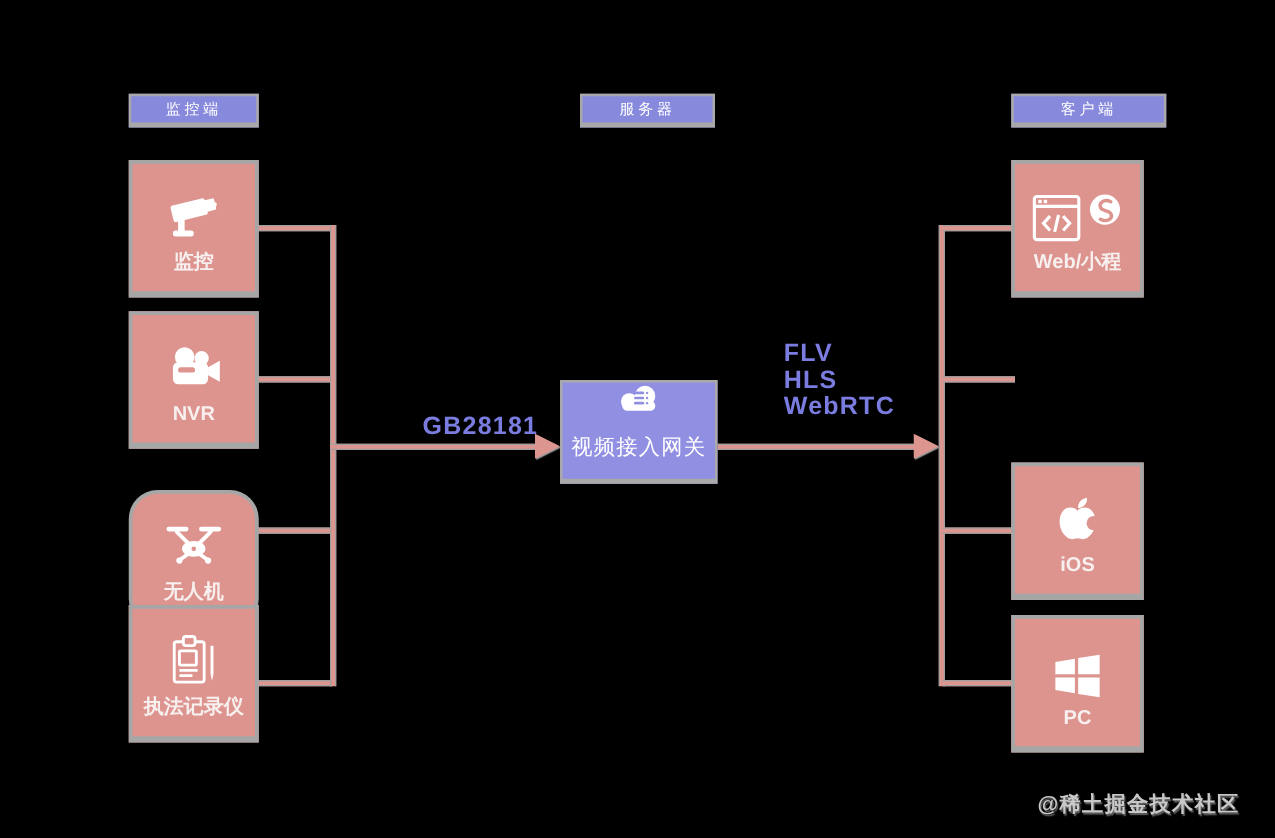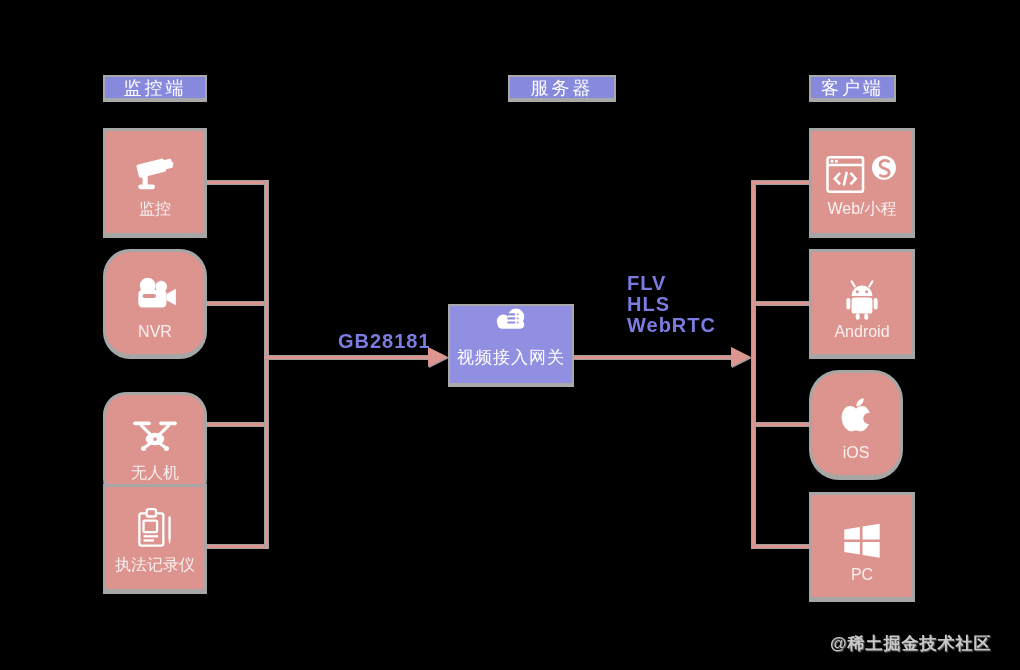--- a/index.html
+++ b/index.html
@@ -12,26 +12,26 @@
           border-top:1px solid #a0a0a0;border-bottom:1px solid #a0a0a0;box-sizing:border-box;}
   .v-line{position:absolute;width:5px;background:#dd968f;
           border-left:1px solid #a0a0a0;border-right:1px solid #a0a0a0;box-sizing:border-box;}
   .arrow-head{position:absolute;width:0;height:0;
           border-top:10px solid transparent;border-bottom:10px solid transparent;
           border-left:20px solid #dd968f;filter:drop-shadow(1px 1px 0 #9a9a9a);}
 
   
   .header-box{position:absolute;height:27px;background:#8789dc;color:#fff;
           display:flex;align-items:center;justify-content:center;
-          font-size:18px;letter-spacing:3px;box-sizing:border-box;
+          font-size:12px;letter-spacing:3px;box-sizing:border-box;
           border:2px solid #a9a9a9;border-bottom-width:4px;}
   .card{position:absolute;width:104px;height:110px;background:#dd948f;box-sizing:border-box;
           border:3px solid #a6a6a6;border-bottom-width:5px;
           display:flex;flex-direction:column;align-items:center;justify-content:flex-end;
-          padding-bottom:13px;gap:1px;}
+          padding-bottom:13px;gap:1px;font-weight:bold;}
   .card .label{color:#f7f0ef;font-size:16px;white-space:nowrap;}
   .gateway{position:absolute;left:448px;top:304px;width:126px;height:83px;background:#918fe2;
           box-sizing:border-box;border:2px solid #a9a9a9;border-bottom-width:4px;
           display:flex;flex-direction:column;align-items:center;justify-content:flex-end;
           padding-bottom:14px;gap:11px;}
   .gateway .label{color:#fff;font-size:17px;white-space:nowrap;letter-spacing:1px;}
 
   
   .proto{position:absolute;color:#7b7ce0;font-size:20px;font-weight:bold;letter-spacing:1px;}
   .proto-right div{line-height:21px;}
@@ -56,41 +56,41 @@
   <div class="arrow-head" style="left:731px;top:347px;"></div>
   <div class="v-line" style="left:751px;top:180px;height:369px;"></div>
   <div class="h-line" style="left:754px;top:180px;width:58px;"></div>
   <div class="h-line" style="left:754px;top:301px;width:58px;"></div>
   <div class="h-line" style="left:754px;top:422px;width:58px;"></div>
   <div class="h-line" style="left:754px;top:544px;width:58px;"></div>
 
   <div class="header-box" style="left:103px;top:75px;width:104px;">
     <span>监控端</span>
   </div>
-  <div class="header-box" style="left:464px;top:75px;width:108px;margin-left:44px;">
+  <div class="header-box" style="left:464px;top:75px;width:108px;">
     <span>服务器</span>
   </div>
-  <div class="header-box" style="left:809px;top:75px;width:87px;">
+  <div class="header-box" style="left:809px;top:75px;width:124px;">
     <span>客户端</span>
   </div>
 
   <div class="card" style="left:103px;top:128px;">
     <svg viewBox="0 0 48 48" width="50" height="50">
       <g fill="#fff" transform="rotate(-14 24 19)">
         <rect x="7" y="12" width="27" height="13" rx="2"></rect>
         <rect x="33" y="14" width="8" height="9" rx="1"></rect>
       </g>
       <circle cx="40" cy="15" r="1.7" fill="#fff"></circle>
       <rect x="12" y="24" width="5" height="13" fill="#fff"></rect>
       <rect x="8" y="35" width="16" height="4.5" rx="2" fill="#fff"></rect>
     </svg>
     <span class="label">监控</span>
   </div>
 
-  <div class="card" style="left:103px;top:249px;border-radius:27px;">
+  <div class="card" style="left:103px;top:249px;">
     <svg viewBox="0 0 48 48" width="50" height="50">
       <circle cx="17" cy="13" r="7.5" fill="#fff"></circle>
       <circle cx="30" cy="14" r="5.5" fill="#fff"></circle>
       <rect x="8" y="17" width="27" height="17" rx="4" fill="#fff"></rect>
       <rect x="12" y="21" width="13" height="4" rx="2" fill="#dd948f"></rect>
       <polygon points="35,21 44,16 44,32 35,27" fill="#fff"></polygon>
     </svg>
     <span class="label">NVR</span>
   </div>
 
@@ -156,39 +156,22 @@
       <rect x="6" y="7.5" width="2.6" height="2.6" fill="#fff"></rect>
       <rect x="10.2" y="7.5" width="2.6" height="2.6" fill="#fff"></rect>
       <g>
         <circle cx="57" cy="15" r="11.5" fill="#fff"></circle>
         <path d="M61.5 9 c-5.5-2.6-9.5 1.2-7.8 4.6 1.3 2.7 6.9 2 8 4.8 1.4 3.6-3.2 6.6-8.2 4" stroke="#dd948f" stroke-width="2.6" fill="none" stroke-linecap="round"></path>
       </g>
     </svg>
     <span class="label">Web/小程</span>
   </div>
 
-  <div class="card" style="left:809px;top:249px;width:106px;">
-    <svg viewBox="0 0 48 44" width="50" height="46">
-      <path d="M14 19 a10 10 0 0 1 20 0 z" fill="#fff"></path>
-      <g stroke="#fff" stroke-width="2" stroke-linecap="round">
-        <line x1="17" y1="10" x2="14" y2="5"></line>
-          <line x1="31" y1="10" x2="34" y2="5"></line>
-      </g>
-      <circle cx="19.5" cy="15" r="1.5" fill="#dd948f"></circle>
-        <circle cx="28.5" cy="15" r="1.5" fill="#dd948f"></circle>
-      <rect x="14" y="20.5" width="20" height="15.5" rx="2.5" fill="#fff"></rect>
-      <rect x="9" y="21" width="3.8" height="11" rx="1.9" fill="#fff"></rect>
-      <rect x="35.2" y="21" width="3.8" height="11" rx="1.9" fill="#fff"></rect>
-      <rect x="18" y="36" width="3.8" height="6" rx="1.9" fill="#fff"></rect>
-      <rect x="26.2" y="36" width="3.8" height="6" rx="1.9" fill="#fff"></rect>
-    </svg>
-    <span class="label">Android</span>
-  </div>
-
-  <div class="card" style="left:809px;top:370px;width:94px;border-radius:30px;">
+
+  <div class="card" style="left:809px;top:370px;width:106px;">
     <svg viewBox="0 0 48 48" width="50" height="50">
       <path fill="#fff" d="M24 15 c-2.5-3-8-3.5-11 0 c-4 4.5-3.5 13 0.5 18 c2.5 3 5.5 4.5 8 3.5
                c1.5-0.6 3.5-0.6 5 0 c2.5 1 5.5-0.5 8-3.5 c4-5 4.5-13.5 0.5-18 c-3-3.5-8.5-3-11 0 z"></path>
       <circle cx="36.5" cy="24.5" r="5.5" fill="#dd948f"></circle>
       <path fill="#fff" d="M24.5 13 c-0.5-4 2.5-7.5 6.8-8 c0.5 4-2.5 7.5-6.8 8 z"></path>
     </svg>
     <span class="label">iOS</span>
   </div>
 
   <div class="card" style="left:809px;top:492px;width:106px;">

